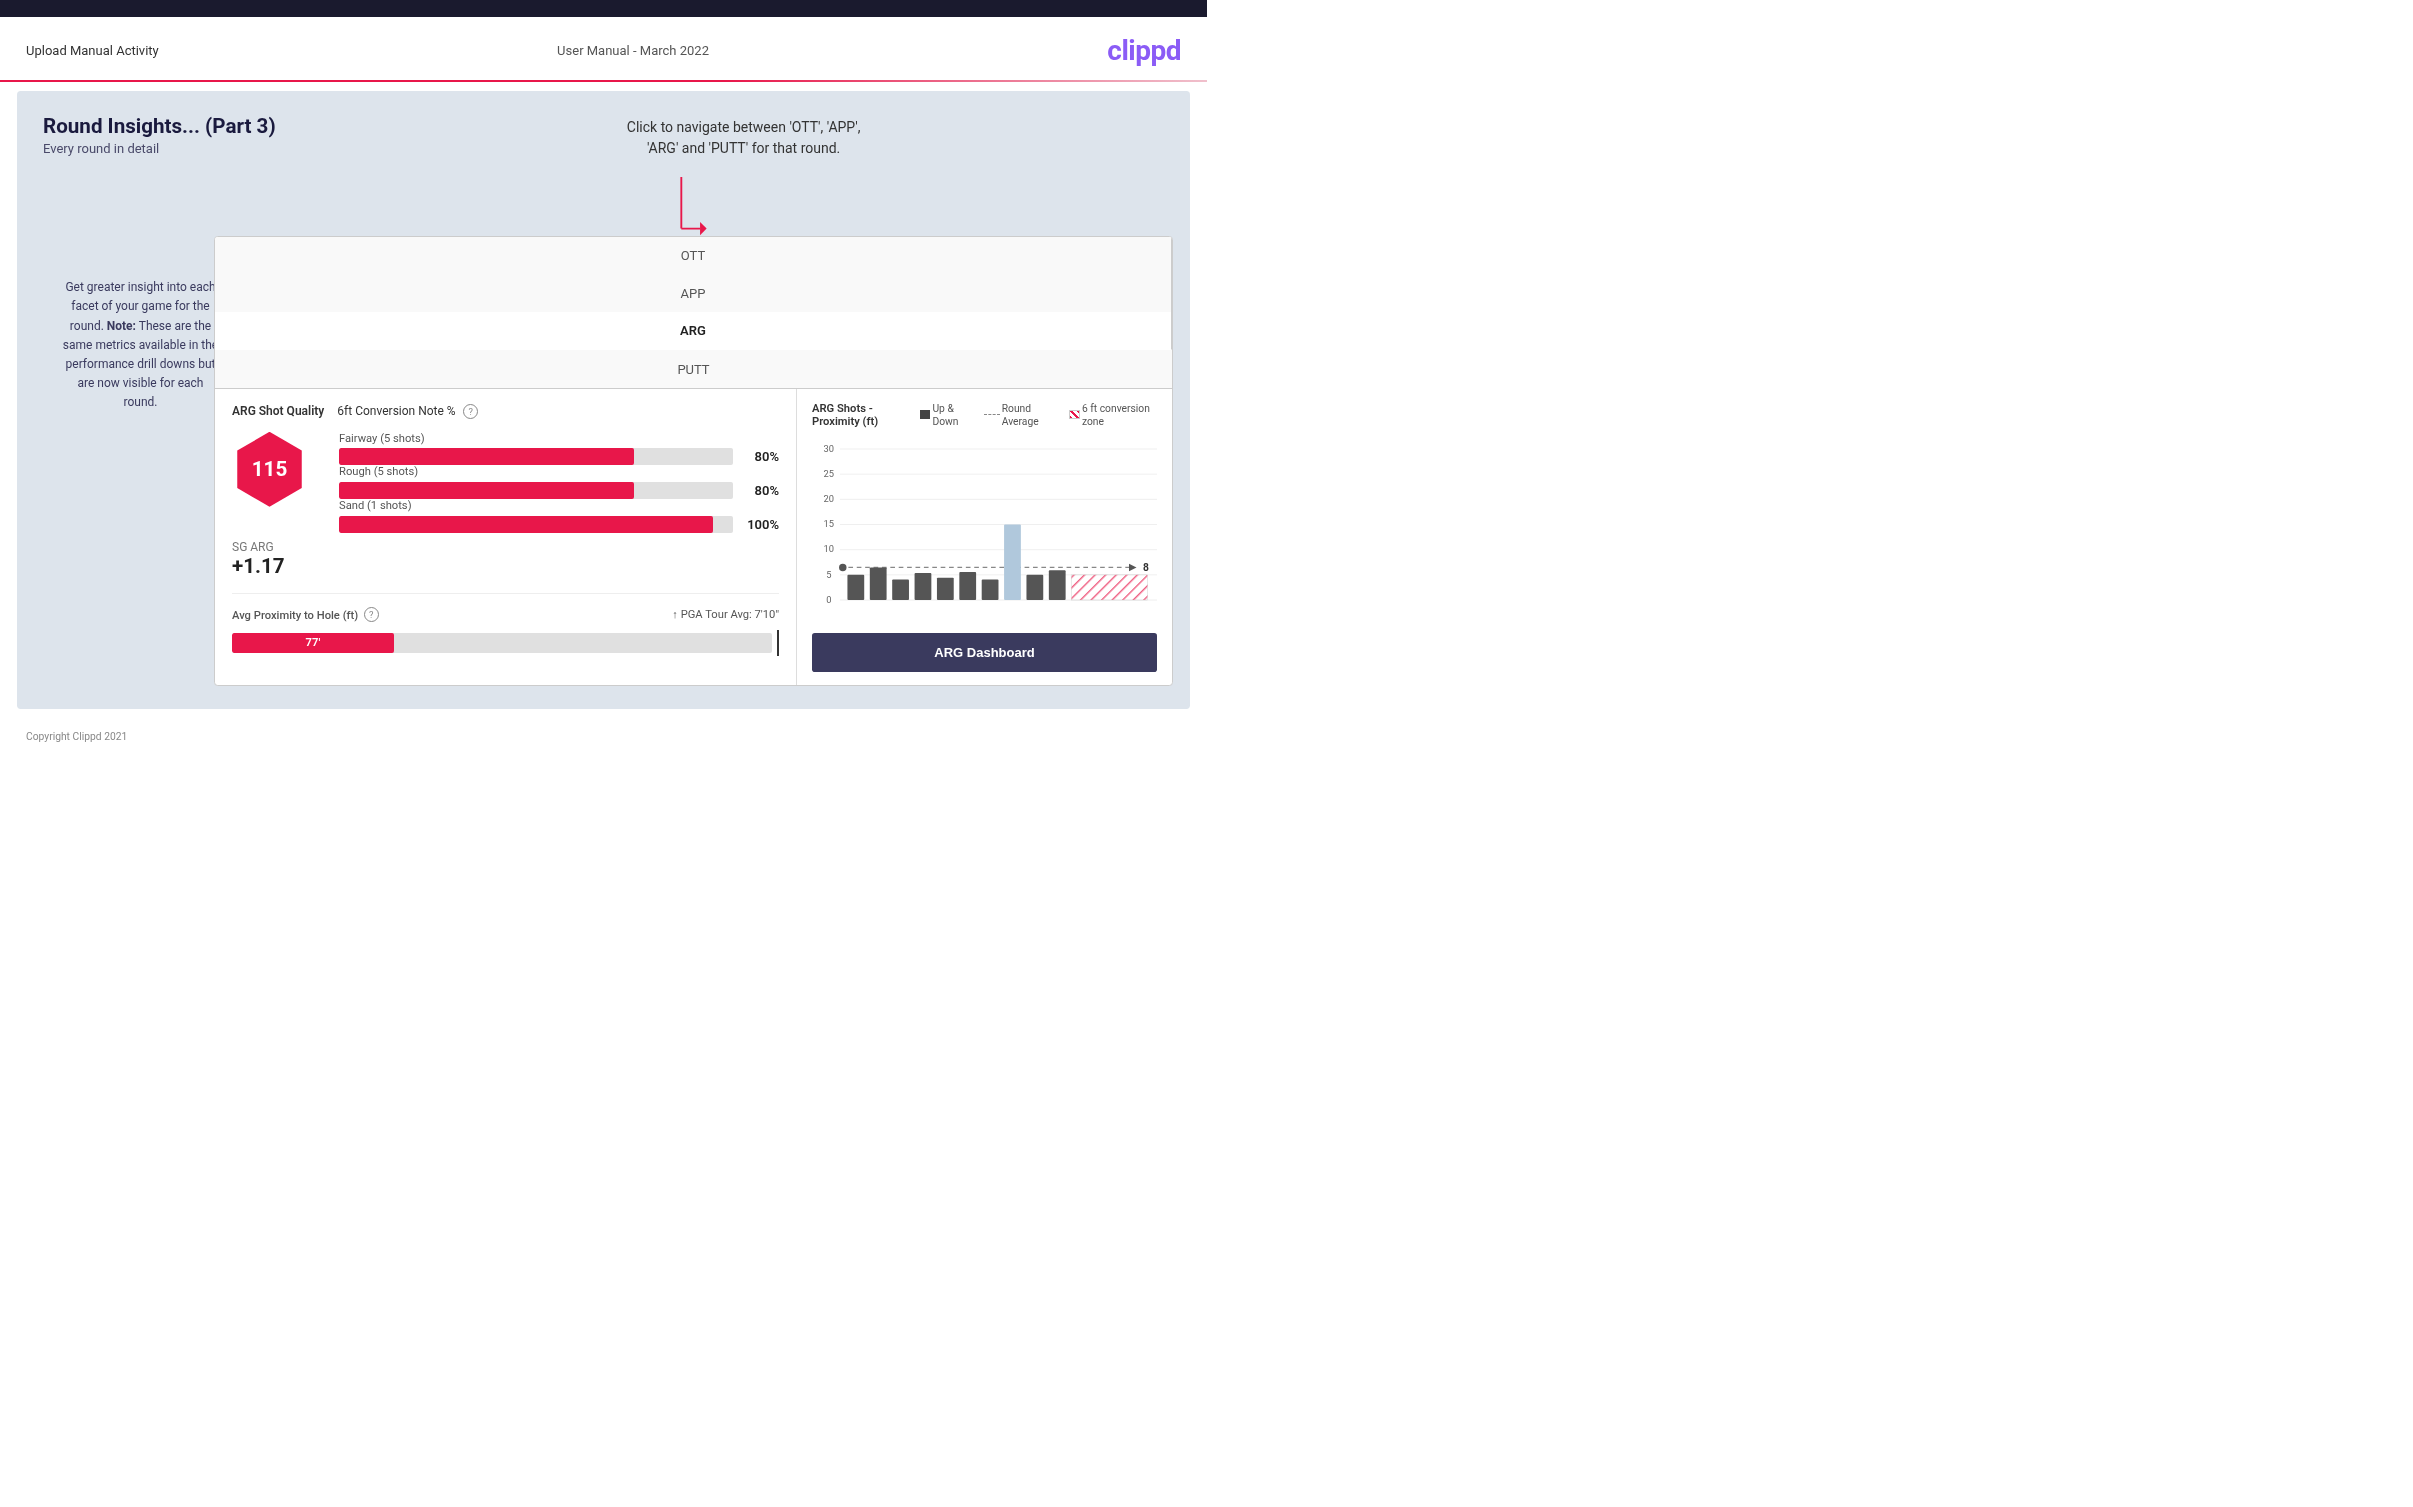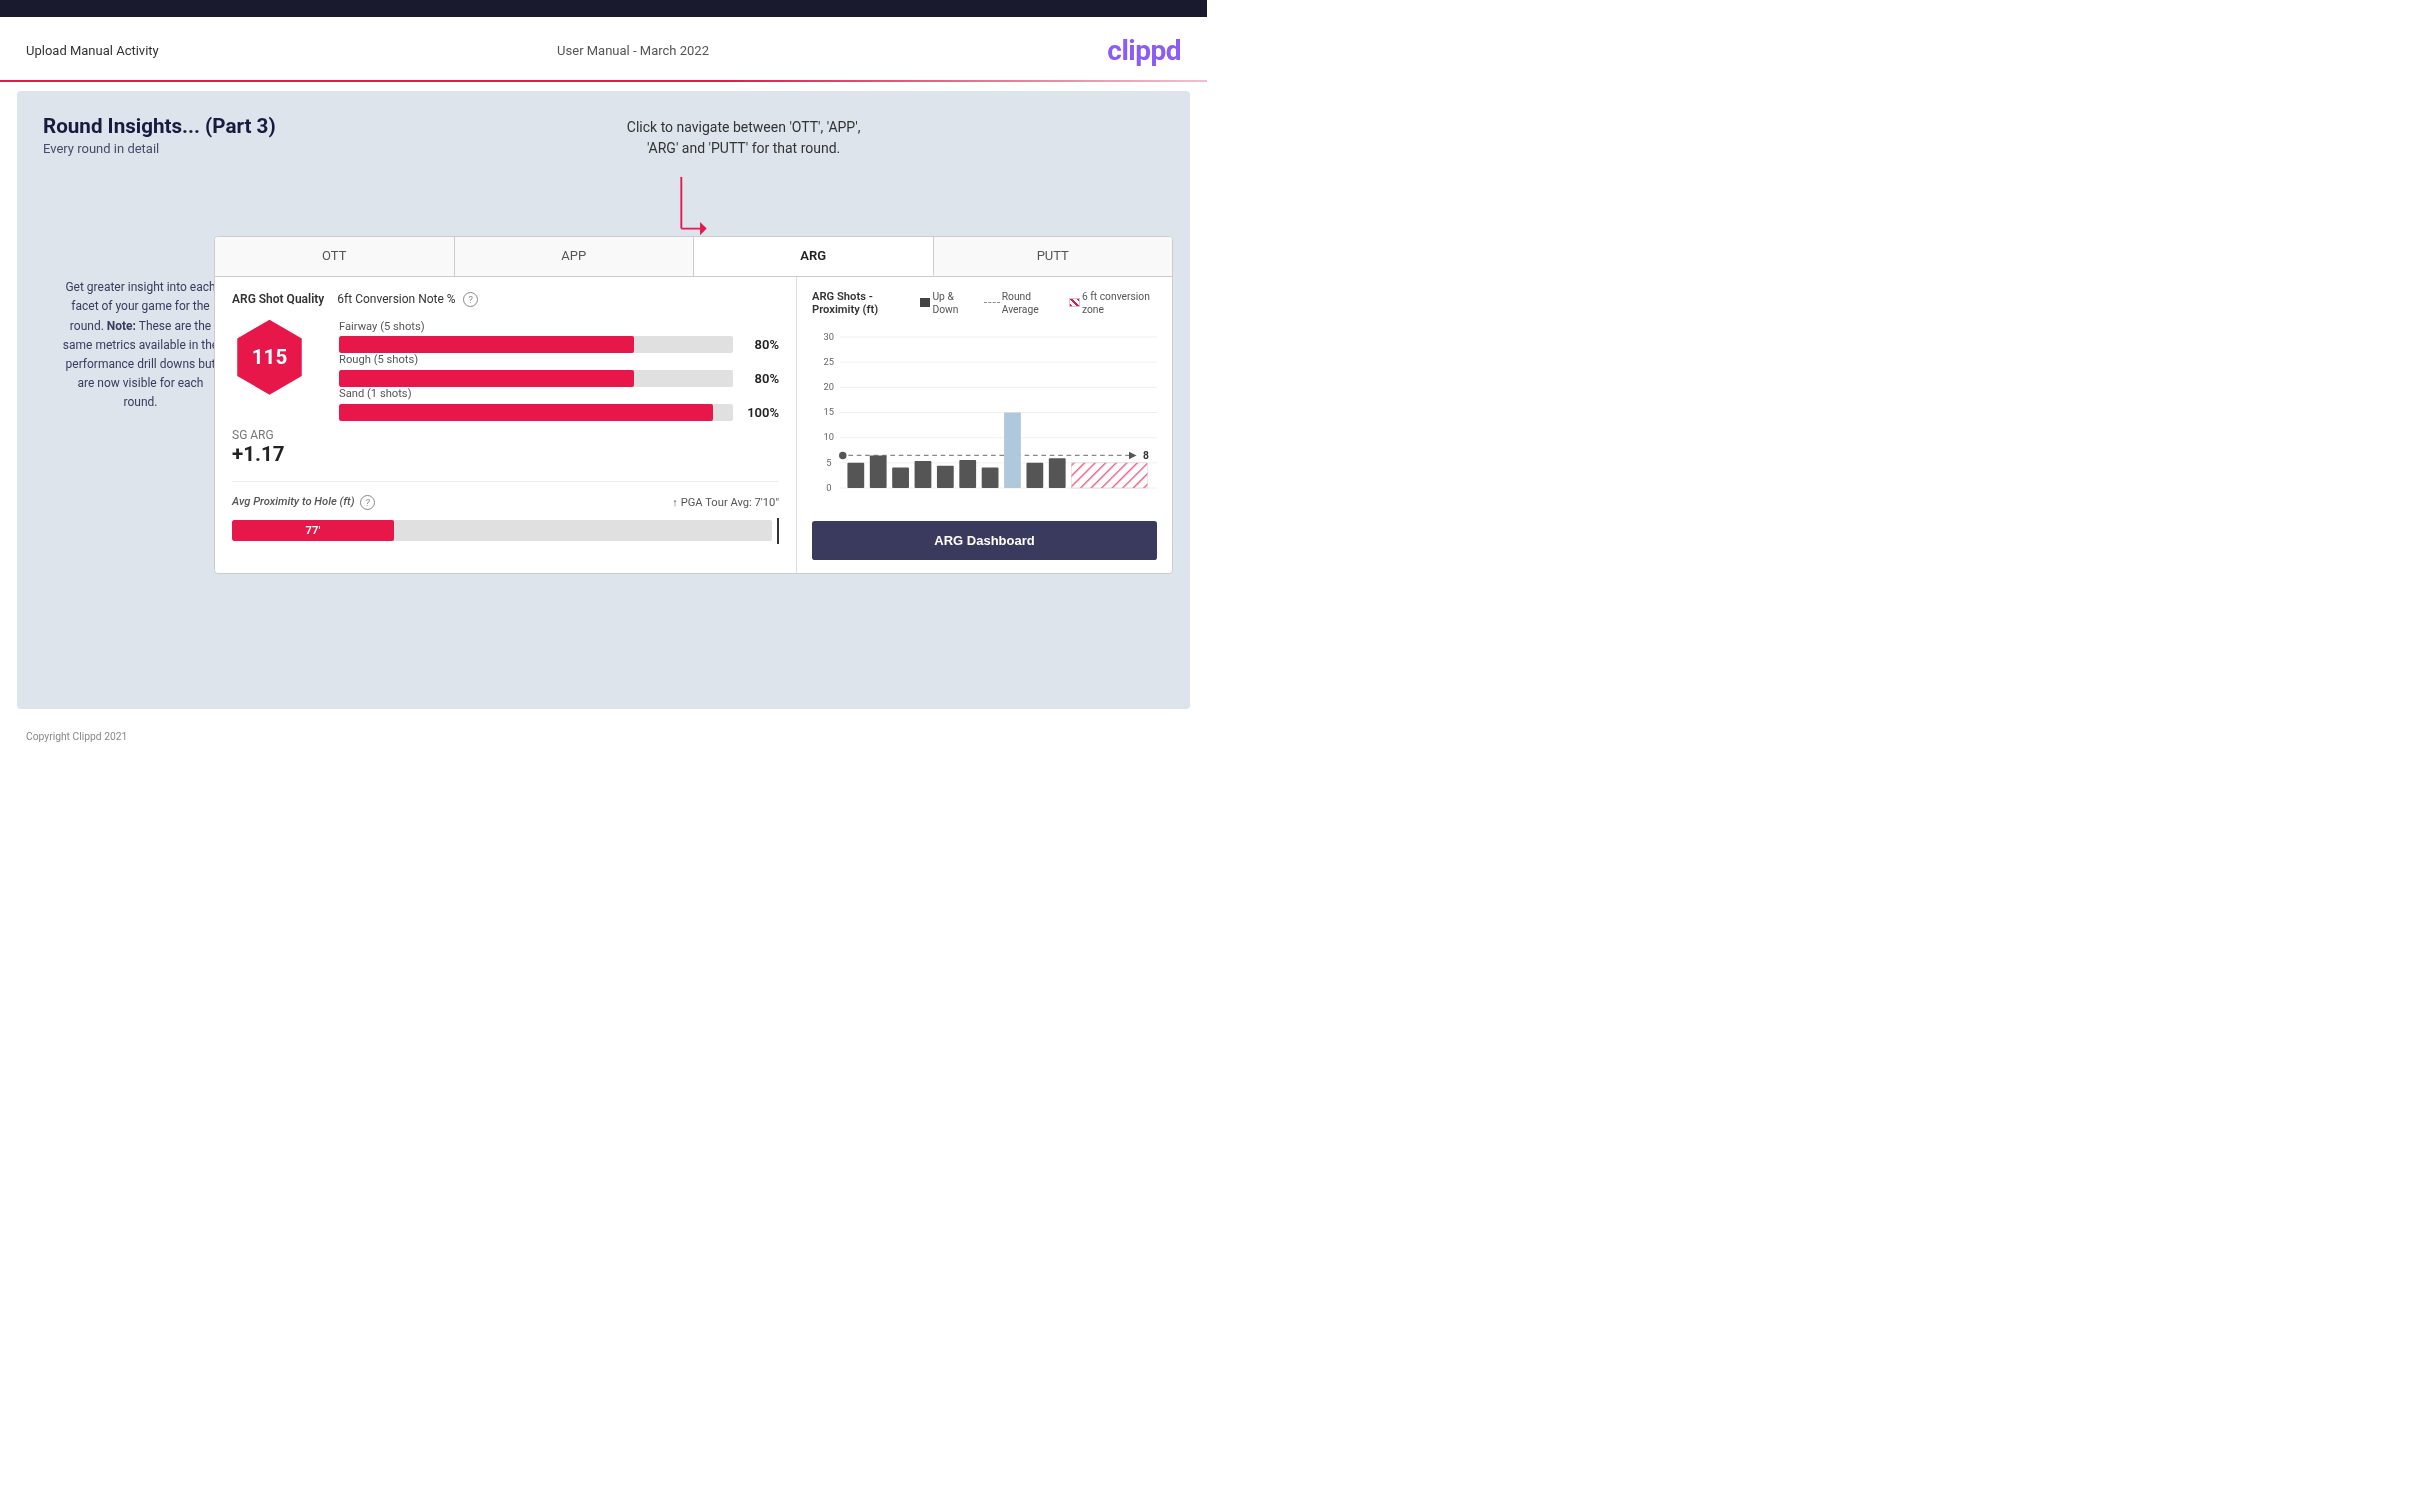--- a/index.html
+++ b/index.html
@@ -98,20 +98,21 @@
       right: 17px;
       background: #fff;
       border: 0.9px solid #ccc;
       border-radius: 3.7px;
       overflow: hidden;
     }
     
     .tabs {
       display: flex;
       border-bottom: 0.9px solid #ccc;
+      flex-direction: column;
     }
     .tab {
       flex: 1;
       text-align: center;
       padding: 11.2px 0;
       font-size: 13px;
       color: #555;
       cursor: pointer;
       border-right: 0.9px solid #ccc;
       background: #f9f9f9;
@@ -435,21 +436,21 @@
           </div>
         </div>
 
         <div class="sg-section">
           <div class="sg-label">SG ARG</div>
           <div class="sg-value">+1.17</div>
         </div>
 
         <div class="proximity-section">
           <div class="proximity-header">
-            <div style="display:flex;align-items:flex-start;gap:5.6px;font-style:italic;">
+            <div style="display:flex;align-items:flex-end;gap:5.6px;">
               <span class="proximity-label">Avg Proximity to Hole (ft)</span>
               <span class="help-icon">?</span>
             </div>
             <span class="proximity-avg">↑ PGA Tour Avg: 7'10"</span>
           </div>
           <div class="proximity-bar-wrap">
             <div class="proximity-bar-bg">
               <div class="proximity-bar-fill" style="width:30%;">
                 <span>77'</span>
               </div>

